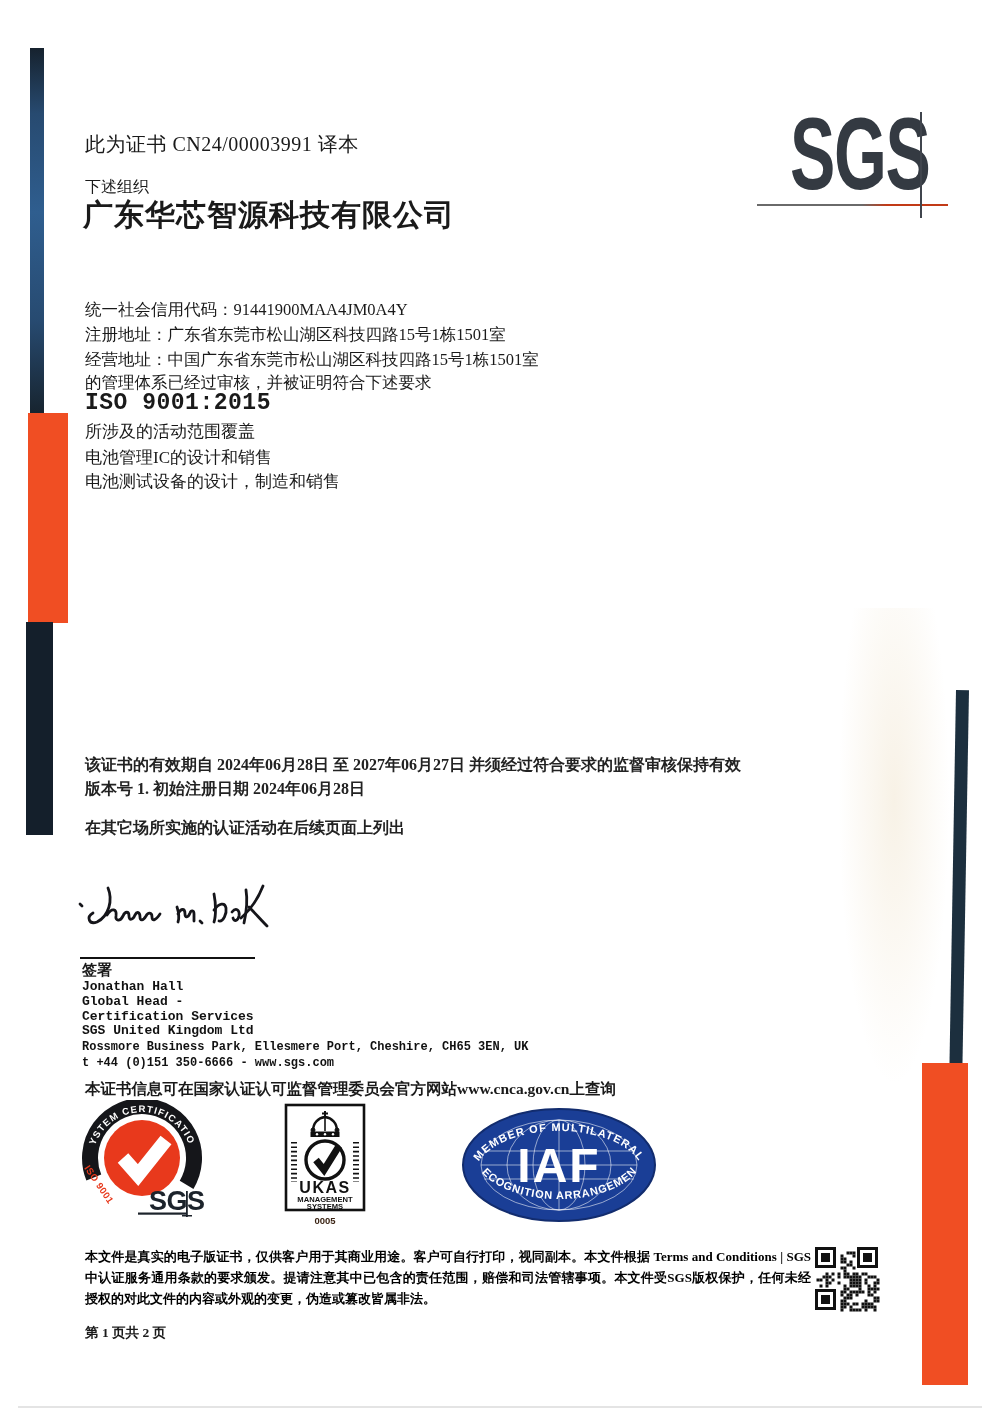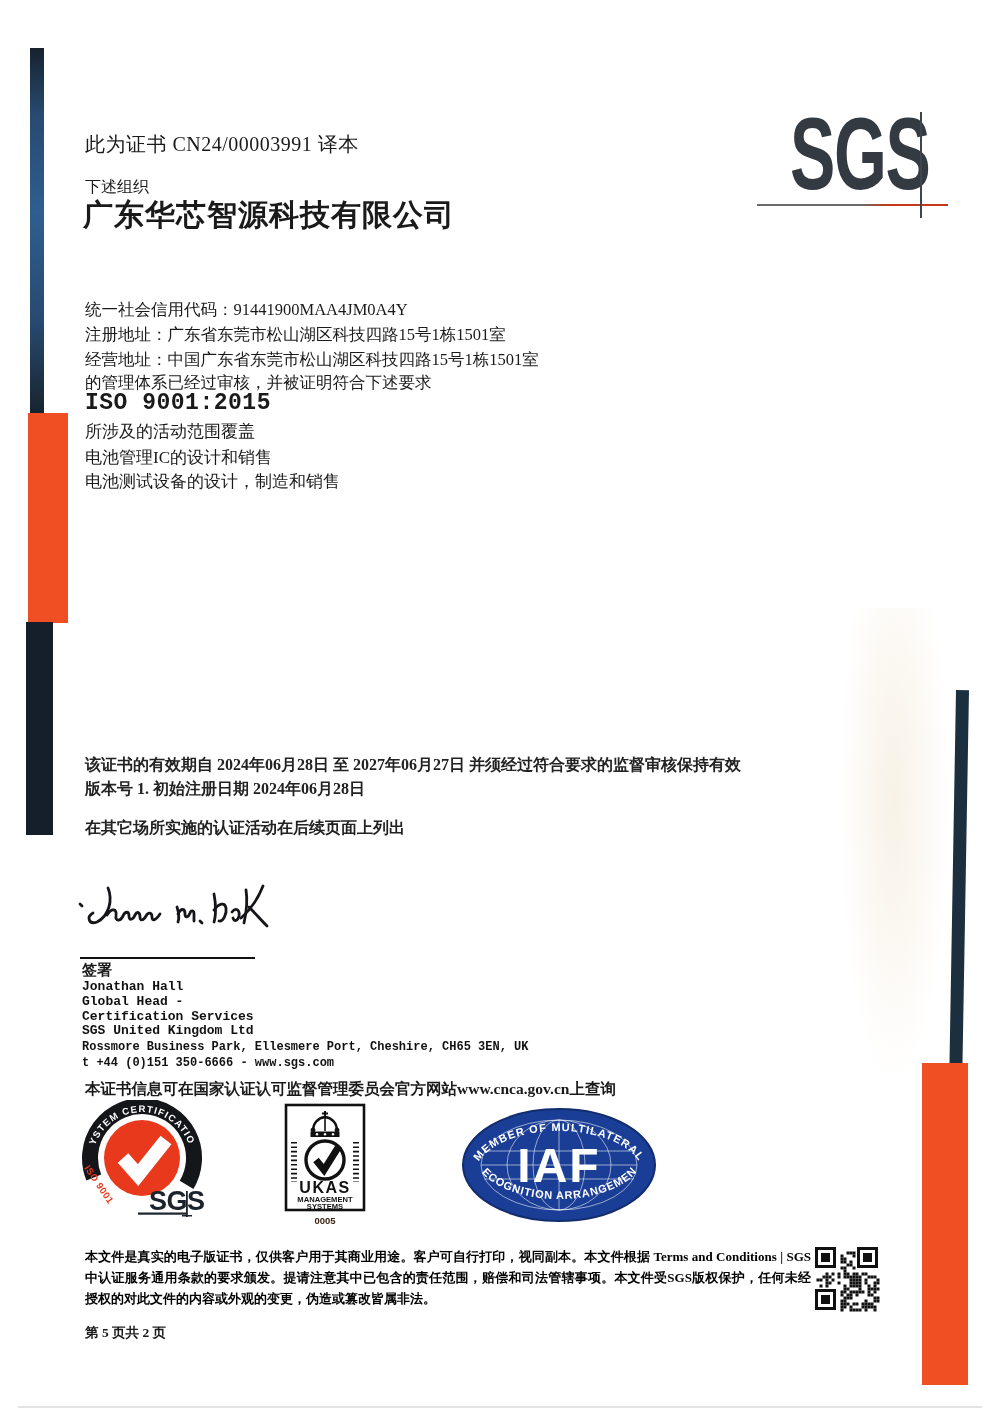--- a/index.html
+++ b/index.html
@@ -170,21 +170,21 @@
     <text font-size="11" font-weight="bold" fill="#ffffff" letter-spacing="1.1">
       <textPath href="#iafTopPath" startOffset="50%" text-anchor="middle">MEMBER OF MULTILATERAL</textPath>
     </text>
     <text x="99" y="76" font-size="48" font-weight="bold" text-anchor="middle" fill="#ffffff" letter-spacing="2">IAF</text>
     <text font-size="11" font-weight="bold" fill="#ffffff" letter-spacing="0.8">
       <textPath href="#iafBotPath" startOffset="50%" text-anchor="middle">RECOGNITION ARRANGEMENT</textPath>
     </text>
   </svg>
 
   <div class="abs footer-text">本文件是真实的电子版证书，仅供客户用于其商业用途。客户可自行打印，视同副本。本文件根据 Terms and Conditions | SGS 中认证服务通用条款的要求颁发。提请注意其中已包含的责任范围，赔偿和司法管辖事项。本文件受SGS版权保护，任何未经授权的对此文件的内容或外观的变更，伪造或篡改皆属非法。</div>
-  <div class="abs page-num">第 5 页共 2 页</div>
+  <div class="abs page-num">第 1 页共 2 页</div>
 
   <svg class="abs" style="left:815px;top:1247px;" width="66" height="66" viewBox="0 0 66 66">
     <rect x="0" y="0" width="66" height="66" fill="#ffffff"></rect>
     <g class="modules" fill="#111">
         <rect x="31.5" y="4.5" width="3" height="3"></rect>
         <rect x="34.5" y="4.5" width="3" height="3"></rect>
         <rect x="37.5" y="4.5" width="3" height="3"></rect>
         <rect x="25.5" y="7.5" width="3" height="3"></rect>
         <rect x="37.5" y="7.5" width="3" height="3"></rect>
         <rect x="25.5" y="10.5" width="3" height="3"></rect>

